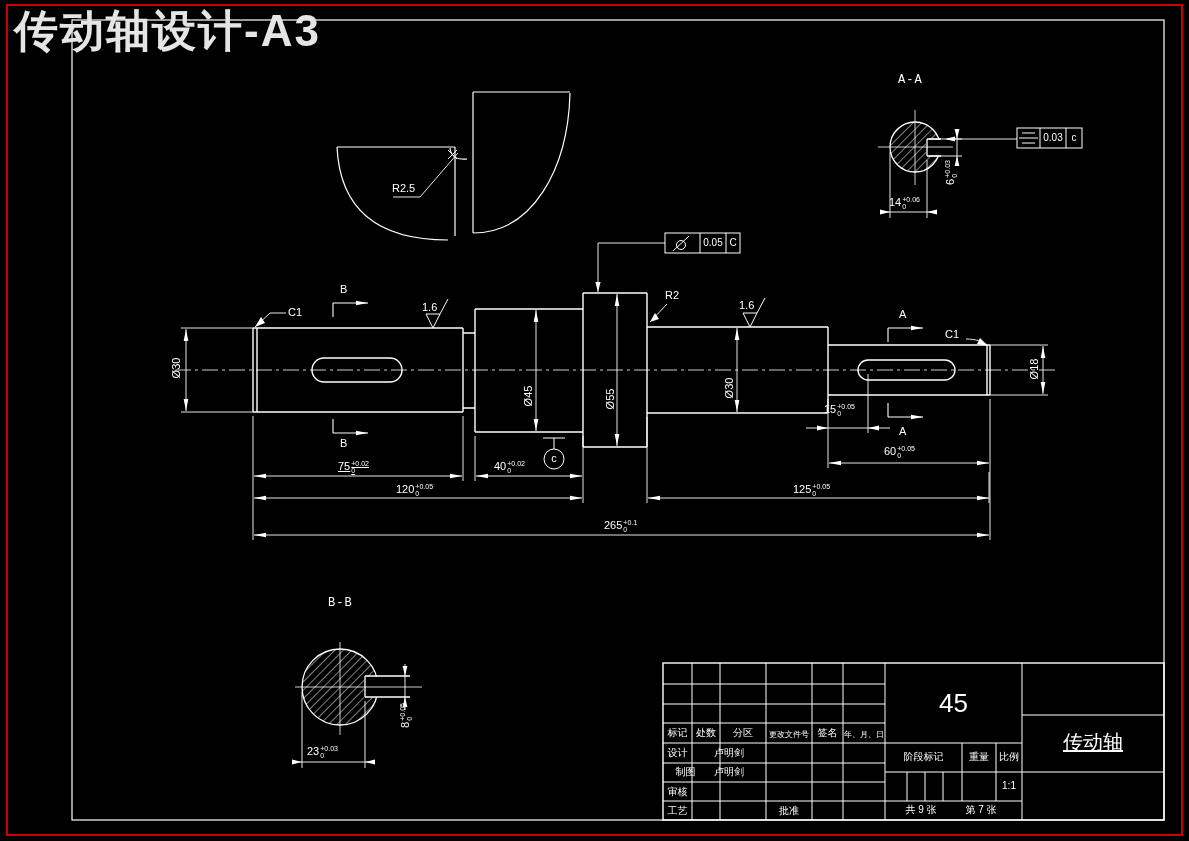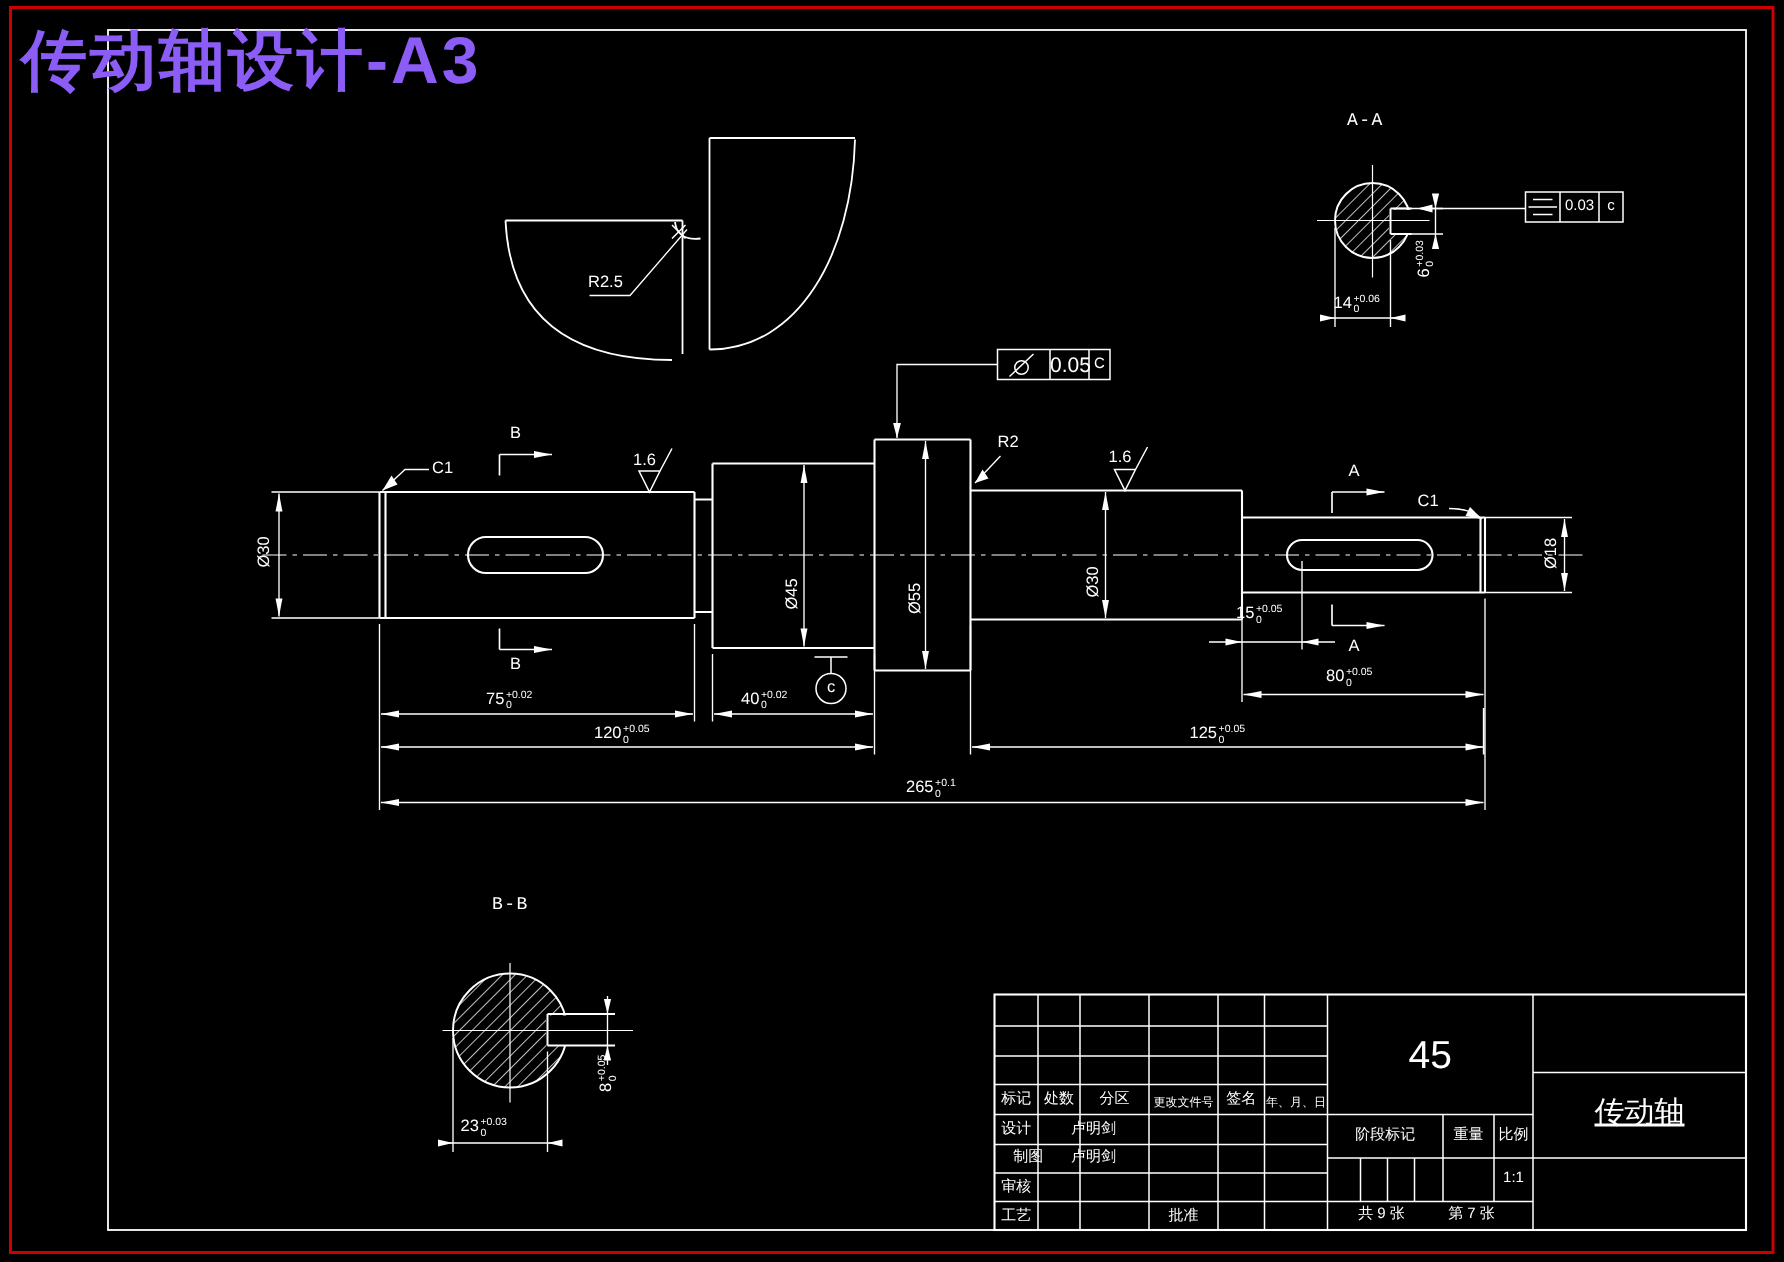--- a/index.html
+++ b/index.html
@@ -13,21 +13,21 @@
   .s12{font-size:12px;letter-spacing:1px;font-family:Liberation Mono, monospace;}
   .dim{position:absolute;color:#fff;font-size:11px;line-height:11px;display:flex;
        align-items:flex-start;white-space:nowrap;}
   .dim .tol{display:inline-flex;flex-direction:column;font-size:7px;line-height:7px;
             margin-left:1px;margin-top:-1px;}
   .dim .tol i{font-style:normal;}
   .dimrot{justify-content:center;transform:rotate(-90deg);}
   .tb{position:absolute;color:#fff;font-size:10px;line-height:11px;white-space:nowrap;
       text-align:center;}
   .f8{font-size:8px;}
-  #page-title{position:absolute;left:14px;top:16px;color:#8b5cf6;font-size:44px;
+  #page-title{position:absolute;left:14px;top:6px;color:#e5e5e5;font-size:44px;
       font-weight:bold;letter-spacing:2px;line-height:50px;}
   #material{font-size:26px;line-height:28px;}
   #part-name{font-size:20px;line-height:22px;}
 </style>
 </head>
 <body>
 
 <div id="stage">
 
 <svg width="1189" height="841" viewBox="0 0 1189 841">
@@ -202,26 +202,26 @@
 <div class="lbl" style="left:739px;top:299px;">1.6</div>
 
 <div class="lbl" style="left:340px;top:283px;">B</div>
 <div class="lbl" style="left:340px;top:437px;">B</div>
 <div class="lbl" style="left:899px;top:308px;">A</div>
 <div class="lbl" style="left:899px;top:425px;">A</div>
 <div class="lbl ctr" style="left:544px;top:452px;width:20px;">c</div>
 
 <div class="lbl" style="left:392px;top:182px;">R2.5</div>
 
-<div class="lbl ctr" style="left:700px;top:237px;width:26px;font-size:14px;">0.05</div>
+<div class="lbl ctr" style="left:700px;top:237px;width:26px;font-size:10px;">0.05</div>
 <div class="lbl ctr" style="left:726px;top:237px;width:14px;font-size:10px;">C</div>
 <div class="lbl ctr" style="left:1040px;top:132px;width:26px;font-size:10px;">0.03</div>
 <div class="lbl ctr" style="left:1066px;top:132px;width:16px;font-size:10px;">c</div>
 
-<div class="dim" style="left:324px;top:461px;">
+<div class="dim" style="left:338px;top:461px;text-decoration:underline;">
   <span>75</span>
   <span class="tol">
         <i>+0.02</i>
         <i>0</i>
       </span>
 </div>
 <div class="dim" style="left:494px;top:461px;">
   <span>40</span>
   <span class="tol">
         <i>+0.02</i>
@@ -243,21 +243,21 @@
       </span>
 </div>
 <div class="dim" style="left:604px;top:520px;">
   <span>265</span>
   <span class="tol">
         <i>+0.1</i>
         <i>0</i>
       </span>
 </div>
 <div class="dim" style="left:884px;top:446px;">
-  <span>80</span>
+  <span>60</span>
   <span class="tol">
         <i>+0.05</i>
         <i>0</i>
       </span>
 </div>
 <div class="dim" style="left:824px;top:404px;">
   <span>15</span>
   <span class="tol">
         <i>+0.05</i>
         <i>0</i>

